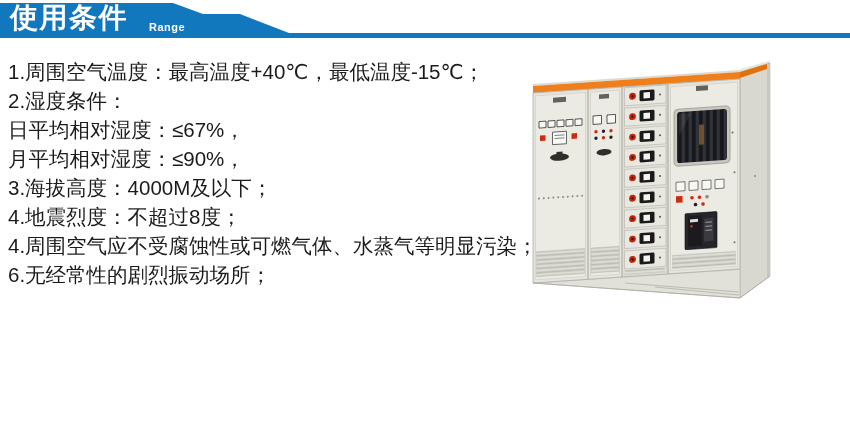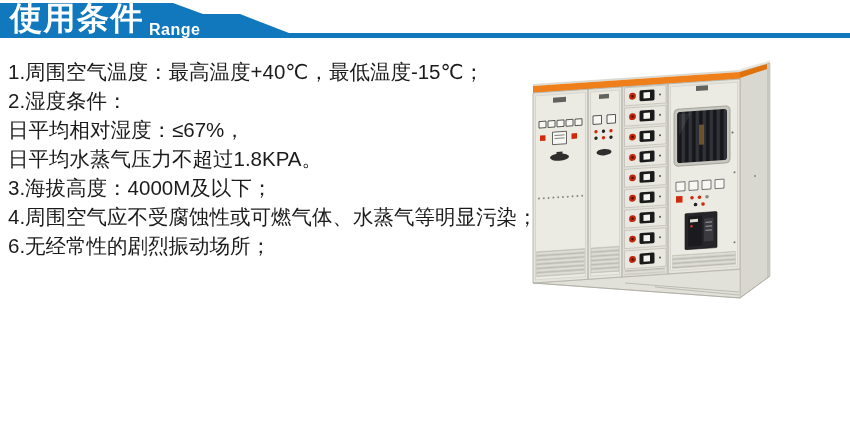--- a/index.html
+++ b/index.html
@@ -6,26 +6,26 @@
   body{
     width:850px;height:426px;position:relative;background:#ffffff;
     font-family:"Liberation Sans","DejaVu Sans",sans-serif;
     overflow:hidden;
   }
   
   .banner{position:absolute;left:0;top:0;width:850px;height:42px;}
   .banner svg{position:absolute;left:0;top:0;}
   .banner-title{
     position:absolute;left:10px;top:2px;
-    font-size:32px;font-weight:bold;color:#ffffff;letter-spacing:1.5px;
+    font-size:28px;font-weight:bold;color:#ffffff;letter-spacing:1.5px;
     line-height:32px;white-space:nowrap;
   }
   .banner-sub{
     position:absolute;left:149px;top:21px;
-    font-size:16px;font-weight:bold;color:#ffffff;letter-spacing:.5px;
+    font-size:11px;font-weight:bold;color:#ffffff;letter-spacing:.5px;
     white-space:nowrap;
   }
   
   .conditions{
     position:absolute;left:8px;top:57px;width:700px;
     font-size:20.5px;line-height:29px;color:#1b1b1b;
   }
   .cond-line{white-space:nowrap;}
   
   .figure{position:absolute;left:505px;top:56px;width:290px;height:252px;}
@@ -38,22 +38,23 @@
     <polygon points="0,3 173,3 203,14 240,14 289,33 850,33 850,38 0,38" fill="#1278be"></polygon>
   </svg>
   <div class="banner-title">使用条件</div>
   <div class="banner-sub">Range</div>
 </div>
 
 <div class="conditions">
   <div class="cond-line">1.周围空气温度：最高温度+40℃，最低温度-15℃；</div>
   <div class="cond-line">2.湿度条件：</div>
   <div class="cond-line">日平均相对湿度：≤67%，</div>
-  <div class="cond-line">日平均水蒸气压力不超过1.8KPA。</div>
+  <div class="cond-line">月平均相对湿度：≤90%，</div>
   <div class="cond-line">3.海拔高度：4000M及以下；</div>
+  <div class="cond-line">4.地震烈度：不超过8度；</div>
   <div class="cond-line">4.周围空气应不受腐蚀性或可燃气体、水蒸气等明显污染；</div>
   <div class="cond-line">6.无经常性的剧烈振动场所；</div>
 </div>
 
 <div class="figure">
 <svg width="290" height="252" viewBox="0 0 290 252">
   <defs>
     <pattern id="vent" width="5" height="4.2" patternUnits="userSpaceOnUse">
       <rect width="5" height="4.2" fill="#deddd5"></rect>
       <rect y="1.3" width="5" height="1.7" fill="#bcbbb2"></rect>

